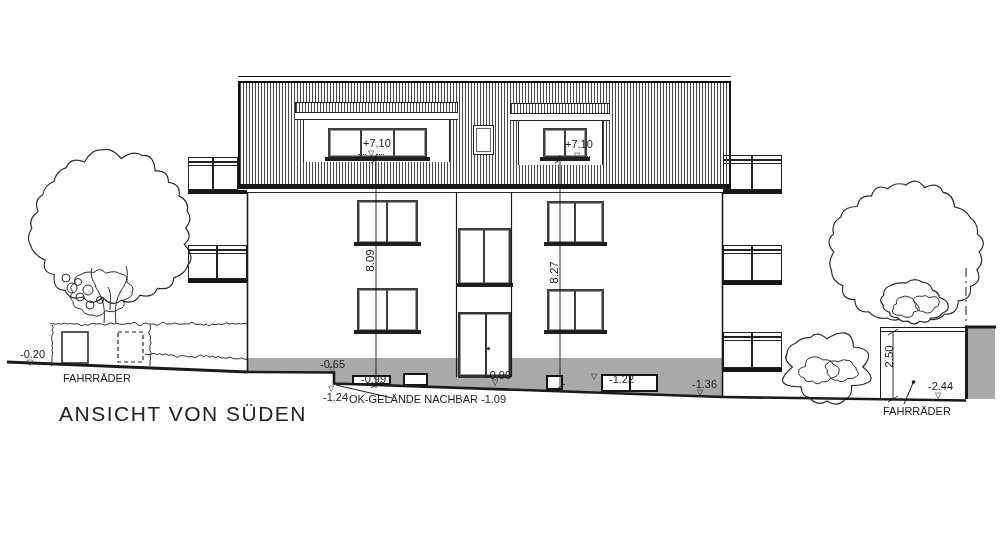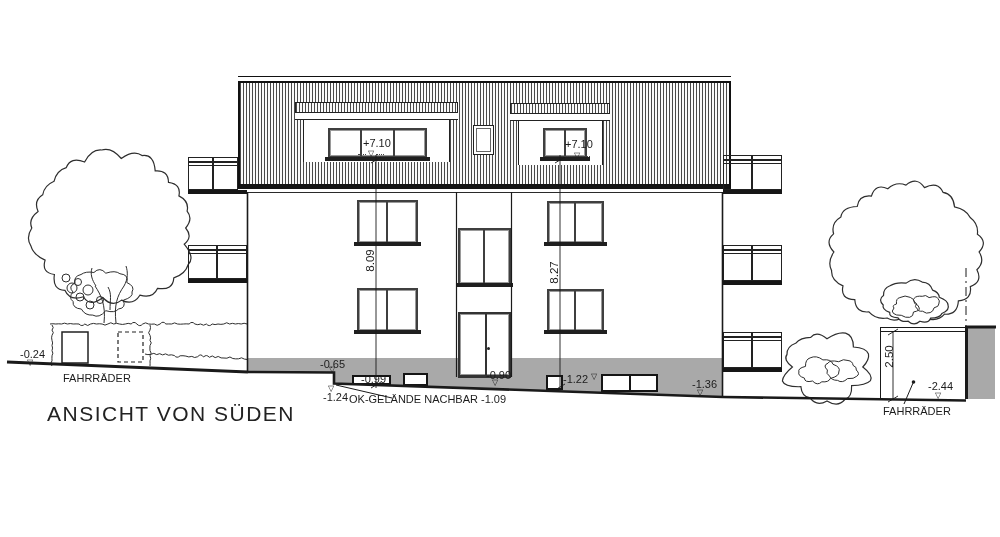--- a/index.html
+++ b/index.html
@@ -168,32 +168,32 @@
       <path d="M376,155 V388 M371,163 L381,157 M371,388 L381,382" stroke-width="0.9"></path>
       <path d="M560,155 V390 M555,163 L565,157 M555,390 L565,384" stroke-width="0.9"></path>
       <path d="M893,331 V399 M888,335 L898,329 M888,402 L898,396" stroke-width="0.9"></path>
 
       <path d="M392,398 L336,385" stroke-width="1"></path>
       <path d="M904,404 L913,383" stroke-width="1"></path>
     </g>
     <circle cx="913.5" cy="382" r="1.8" fill="#1a1a1a"></circle>
   </svg>
 
-  <div class="title" style="left:47px;top:402px;">ANSICHT VON SÜDEN</div>
+  <div class="title" style="left:59px;top:402px;">ANSICHT VON SÜDEN</div>
 
   <div class="lbl" style="left:63px;top:373px;">FAHRRÄDER</div>
   <div class="lbl" style="left:883px;top:406px;">FAHRRÄDER</div>
   <div class="lbl" style="left:349px;top:394px;">OK-GELÄNDE NACHBAR  -1.09</div>
 
-  <div class="lbl" style="left:20px;top:349px;">-0.24</div>
+  <div class="lbl" style="left:20px;top:349px;">-0.20</div>
   <div class="lbl" style="left:320px;top:359px;">-0.65</div>
   <div class="lbl" style="left:323px;top:392px;">-1.24</div>
   <div class="lbl" style="left:361px;top:374px;">-0.99</div>
   <div class="lbl" style="left:486px;top:370px;">-0.90</div>
-  <div class="lbl" style="left:563px;top:374px;">-1.22</div>
+  <div class="lbl" style="left:563px;top:374px;padding-left:46px;">-1.22</div>
   <div class="lbl" style="left:692px;top:379px;">-1.36</div>
   <div class="lbl" style="left:928px;top:381px;">-2.44</div>
   <div class="lbl" style="left:363px;top:138px;">+7.10</div>
   <div class="lbl" style="left:565px;top:139px;">+7.10</div>
 
   <div class="dim" style="left:350px;top:254px;">8.09</div>
   <div class="dim" style="left:534px;top:266px;">8.27</div>
   <div class="dim" style="left:869px;top:350px;">2.50</div>
 
   <div class="lvl" style="left:27px;top:359px;">

